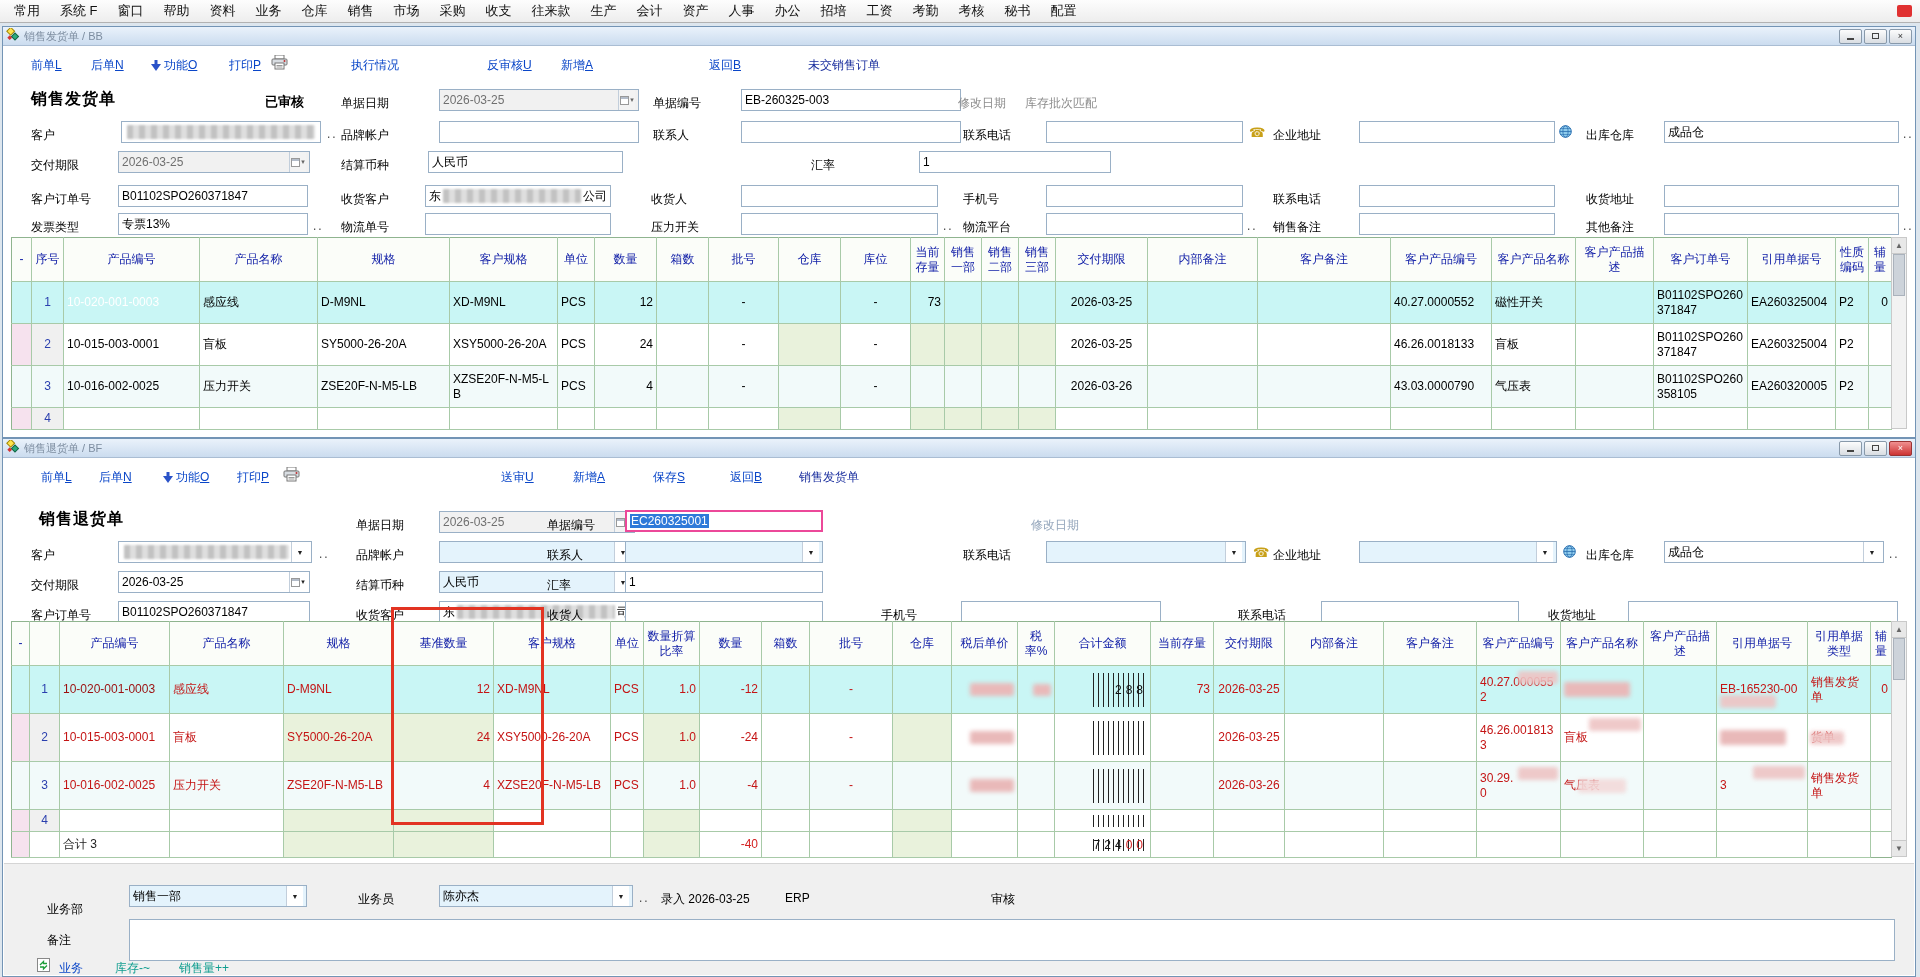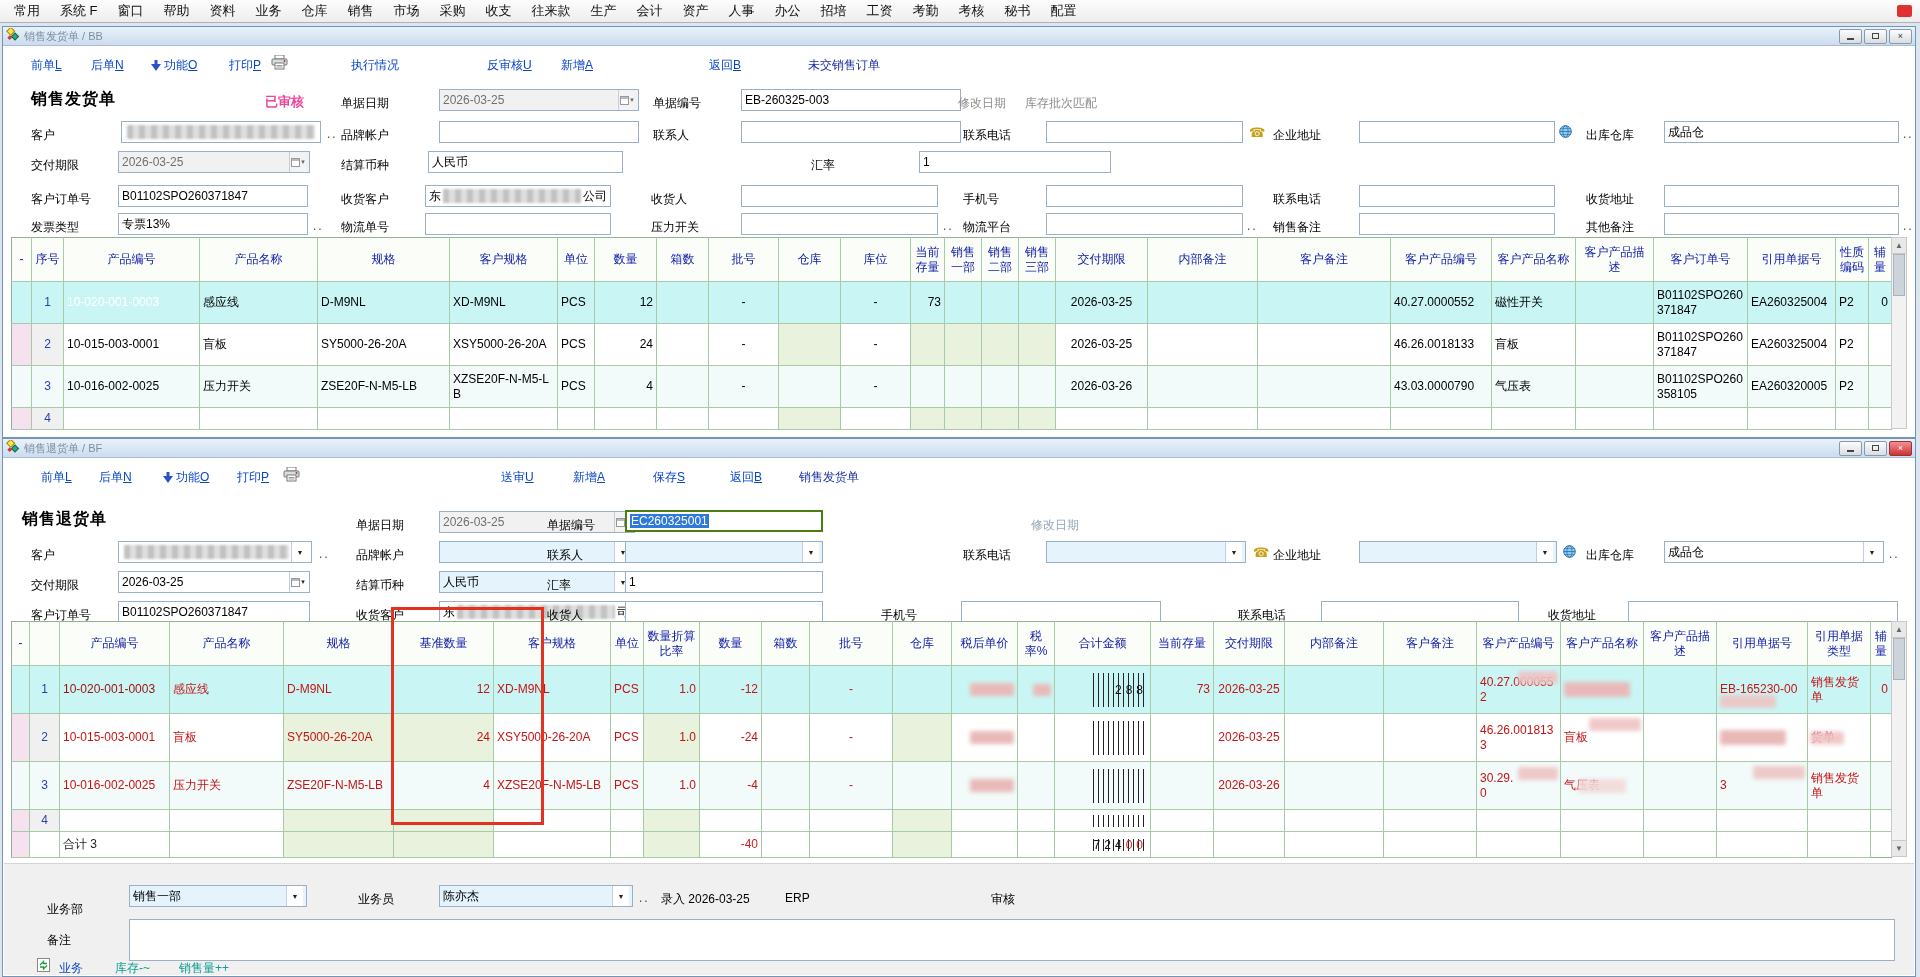--- a/index.html
+++ b/index.html
@@ -23,29 +23,29 @@
   .wb.close-red{background:linear-gradient(#f09090,#cc3333);color:#fff;border-color:#993333}
   
   .tlink{position:absolute;color:#0a46c8;font-size:12px;white-space:nowrap;cursor:pointer}
   .tlink u{text-decoration:underline}
   .tlink.navy{color:#1b2f9e}
   .funnel{display:inline-block;vertical-align:-2px;margin-right:3px}
   
   .flabel{position:absolute;font-size:12px;white-space:nowrap}
   .gray{color:#8c8c8c}.grayblue{color:#93a5bb}
   .doctitle{position:absolute;font-size:16px;font-weight:700;letter-spacing:1px;white-space:nowrap}
-  .status{position:absolute;color:#ec4899;font-weight:700;font-size:13px}
+  .status{position:absolute;color:#000000;font-weight:700;font-size:13px}
   .dots{position:absolute;font-size:12px;color:#444;letter-spacing:2px;cursor:pointer}
   .picon{position:absolute;font-size:13px;color:#c8a018}
   .gicon{position:absolute}
   .inp{position:absolute;height:22px;background:#fff;border:1px solid #9ab0c6;display:flex;align-items:center;
        font-size:12px;padding:0 3px;box-sizing:border-box;overflow:hidden}
   .inp.dim{background:#f1f1f1;color:#707070}
   .inp.blue{background:#e4f3fc}
-  .inp.focus{border:2px solid #4d7c0f}
+  .inp.focus{border:2px solid #ec4899}
   .inp .val{white-space:nowrap}
   .hl{background:#2f7ad9;color:#fff;padding:0 1px}
   .inp .drop{margin-left:auto;width:16px;align-self:stretch;display:flex;align-items:center;justify-content:center;
              border-left:1px solid #c2cedb;background:#f3f3f3;color:#666;font-size:8px;gap:1px;flex:0 0 16px}
   .inp .drop.lite{background:#fff;color:#222}
   .cal{width:9px;height:9px;border:1px solid #999;position:relative;background:#fff;box-sizing:border-box}
   .cal::before{content:"";position:absolute;left:0;right:0;top:0;height:2px;background:#b3bcc9}
   .ar{font-size:7px}
   
   .rd{display:inline-block;vertical-align:middle;border-radius:2px;background:#e9b9b9;filter:blur(2px)}
@@ -486,21 +486,21 @@
           <line x1="5.5" y1="10.5" x2="11.5" y2="10.5" stroke="#999"></line>
           <line x1="5.5" y1="12" x2="11.5" y2="12" stroke="#999"></line>
         </svg></span>
       <span class="tlink" style="left: 498px; top: 30px;">送审<u>U</u></span>
       <span class="tlink" style="left: 570px; top: 30px;">新增<u>A</u></span>
       <span class="tlink" style="left: 650px; top: 30px;">保存<u>S</u></span>
       <span class="tlink" style="left: 727px; top: 30px;">返回<u>B</u></span>
       <span class="tlink navy" style="left: 796px; top: 30px;">销售发货单</span>
     </div>
   <div id="form2">
-      <b class="doctitle" style="left: 19px; top: 70px;">销售退货单</b>
+      <b class="doctitle" style="left: 36px; top: 70px;">销售退货单</b>
       <span class="flabel" style="left: 353px; top: 78px;">单据日期</span>
       <div class="inp dim" style="width: 196px; left: 436px; top: 72px;">
         <span class="val">2026-03-25</span>
         <span class="drop">
           <span class="cal"></span>
           <span class="ar">▾</span>
         </span>
       </div>
       <span class="flabel" style="left: 544px; top: 78px;">单据编号</span>
       <div class="inp focus" style="width: 198px; left: 622px; top: 71px;">

